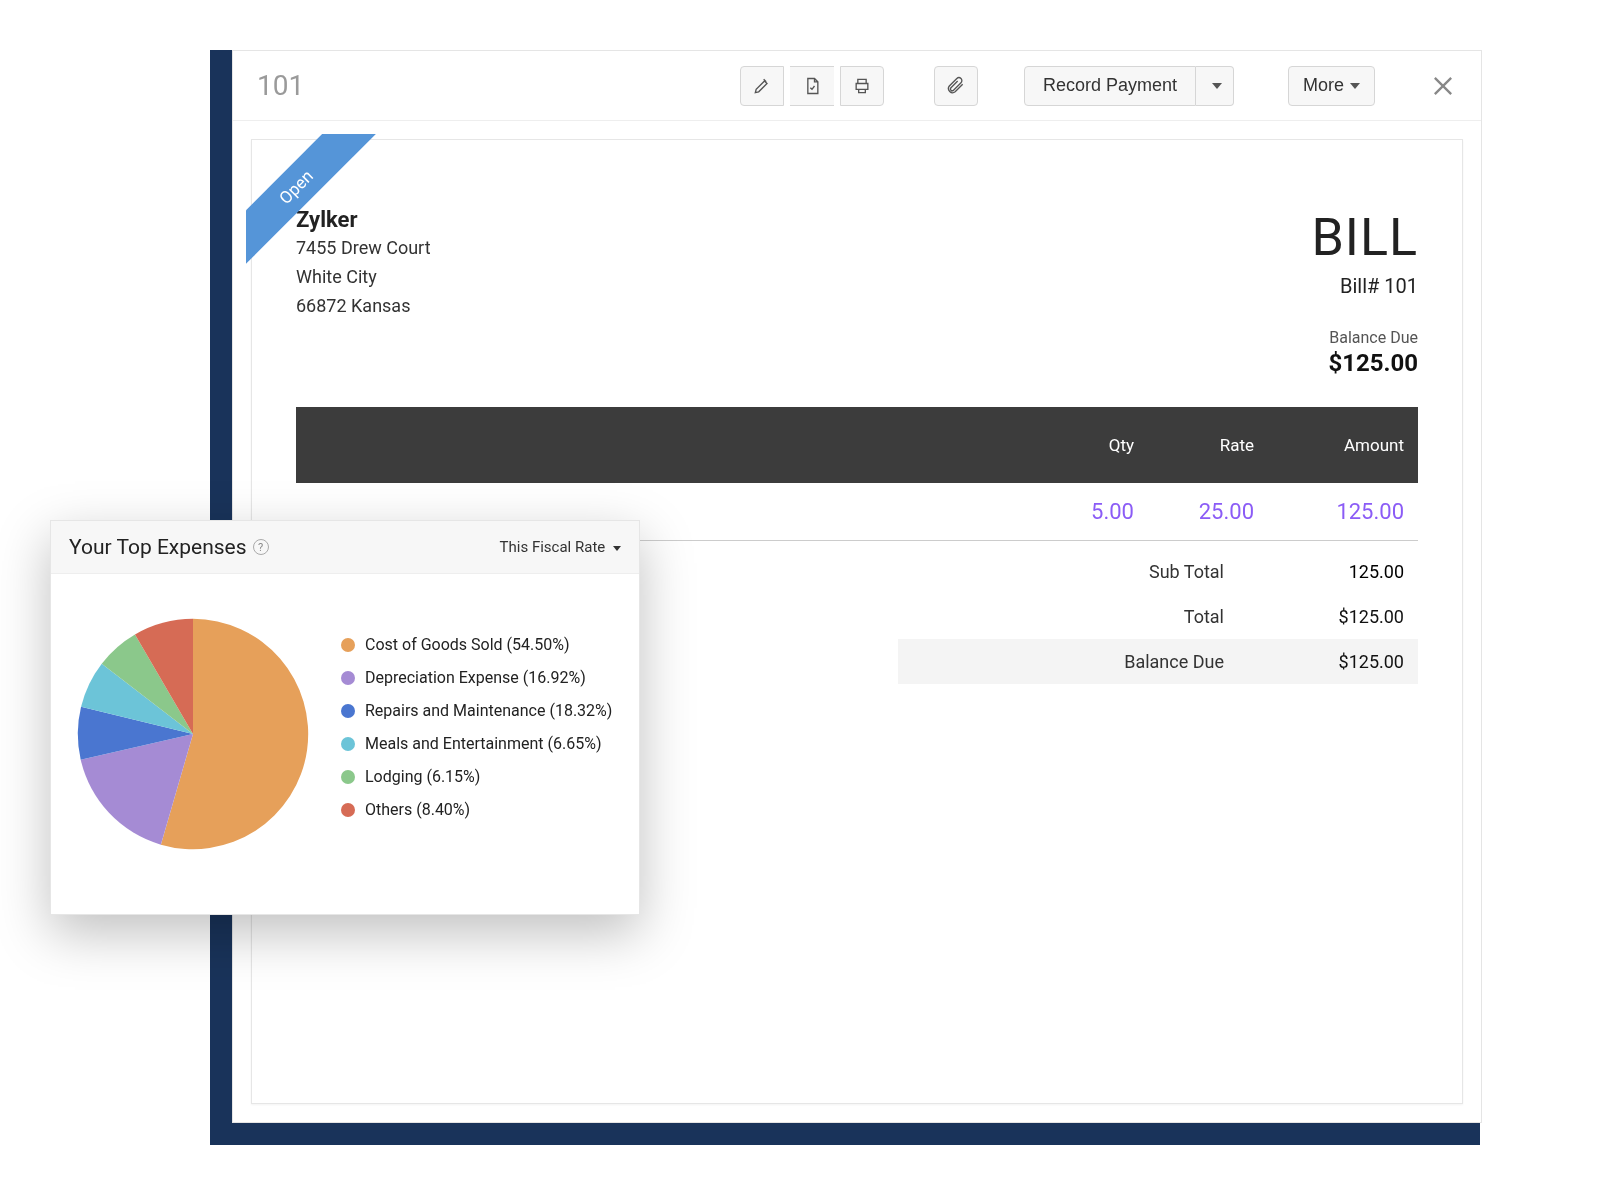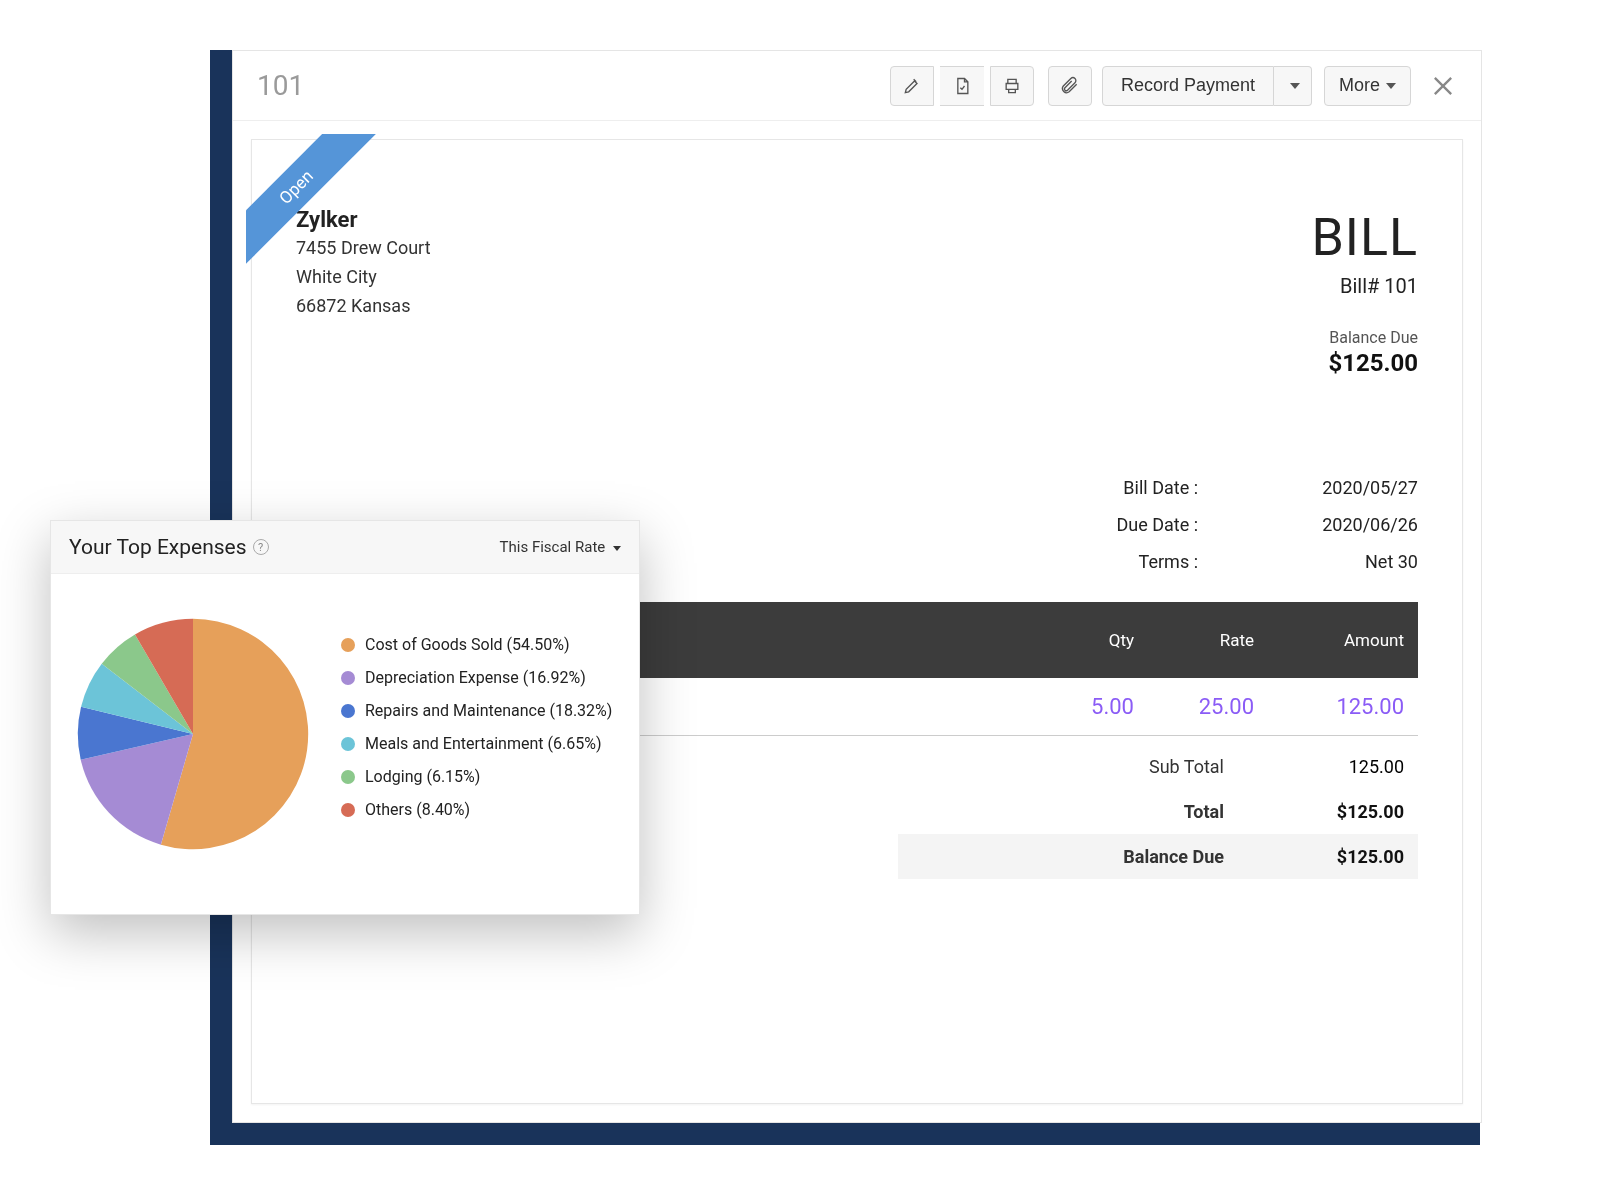--- a/index.html
+++ b/index.html
@@ -29,20 +29,21 @@
     border: 1px solid #e5e5e5;
     display: flex;
     flex-direction: column;
   }
   .toolbar {
     height: 70px;
     display: flex;
     align-items: center;
     padding: 0 24px;
     border-bottom: 1px solid #eee;
+    gap: 36px;
   }
   .toolbar-title {
     font-size: 28px;
     color: #9a9a9a;
     flex: 0 0 auto;
   }
   .toolbar-spacer { flex: 1; }
   .btn {
     border: 1px solid #d6d6d6;
     background: #f7f7f7;
@@ -57,21 +58,21 @@
   }
   .icon-btn { width: 44px; margin-left: 6px; }
   .icon-btn.first-of-group { margin-left: 0; }
   .btn-group { display: flex; gap: 0; margin-left: 10px; }
   .btn-group .icon-btn:first-child { border-top-right-radius: 0; border-bottom-right-radius: 0; }
   .btn-group .icon-btn:nth-child(2) { border-radius: 0; border-left: 0; border-right: 0; }
   .btn-group .icon-btn:last-child { border-top-left-radius: 0; border-bottom-left-radius: 0; }
   .btn-split { display: flex; margin-left: 10px; }
   .btn-main { padding: 0 18px; border-top-right-radius: 0; border-bottom-right-radius: 0; white-space: nowrap; font-size: 18px;}
   .btn-caret { width: 38px; border-top-left-radius: 0; border-bottom-left-radius: 0; border-left: 0;}
-  .btn-more { padding: 0 14px; margin-left: 12px; font-size:18px; }
+  .btn-more { padding: 0 14px; margin-left: 18px; font-size:18px; }
   .close-x {
     margin-left: 18px;
     width: 28px;
     height: 28px;
     cursor: pointer;
     color: #888;
   }
   .doc-area {
     padding: 18px;
     flex: 1;
@@ -128,21 +129,21 @@
   .tbody-row { display: flex; padding: 16px 14px; font-size: 22px; color:#8b5cf6;}
   .col-item { flex: 1; text-align: left; }
   .col-qty  { width: 110px; text-align: right; }
   .col-rate { width: 120px; text-align: right; }
   .col-amt  { width: 150px; text-align: right; }
   .divider { height: 1px; background: #ccc; }
   .totals { margin-top: 8px; }
   .tot-row { display: flex; justify-content: flex-end; padding: 12px 14px; font-size: 18px;}
   .tot-row .lbl { width: 260px; text-align: right; color:#333;}
   .tot-row .val { width: 180px; text-align: right; }
-  .tot-row.bold { font-weight: 700; color:#111;}
+  .tot-row.bold { font-weight: 400; color:#111;}
   .tot-row.shade { background: #f4f4f4; }
   .totals-wrap { width: 520px; margin-left:auto; }
 
   
   .widget {
     position: absolute;
     left: 50px;
     top: 520px;
     width: 590px;
     background: #fff;
@@ -240,34 +241,20 @@
           <div class="vendor-addr">66872 Kansas</div>
         </div>
         <div>
           <div class="bill-title">BILL</div>
           <div class="bill-no">Bill# 101</div>
           <div class="balance-lbl">Balance Due</div>
           <div class="balance-val">$125.00</div>
         </div>
       </div>
 
-      <div class="meta-block">
-        <div class="meta-row">
-          <div class="k">Bill Date :</div>
-          <div class="v">2020/05/27</div>
-        </div>
-        <div class="meta-row">
-          <div class="k">Due Date :</div>
-          <div class="v">2020/06/26</div>
-        </div>
-        <div class="meta-row">
-          <div class="k">Terms :</div>
-          <div class="v">Net 30</div>
-        </div>
-      </div>
 
       <div class="line-table">
         <div class="thead">
           <div class="col-item"></div>
           <div class="col-qty">Qty</div>
           <div class="col-rate">Rate</div>
           <div class="col-amt">Amount</div>
         </div>
         <div class="tbody-row">
           <div class="col-item"></div>

